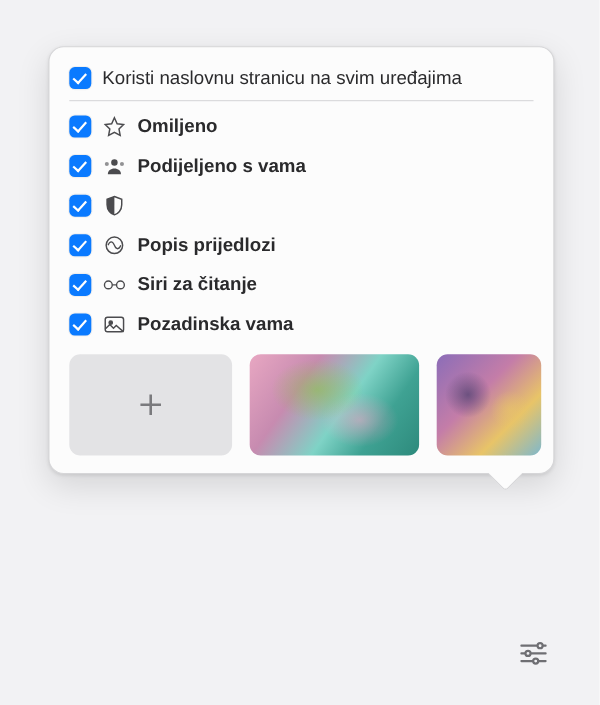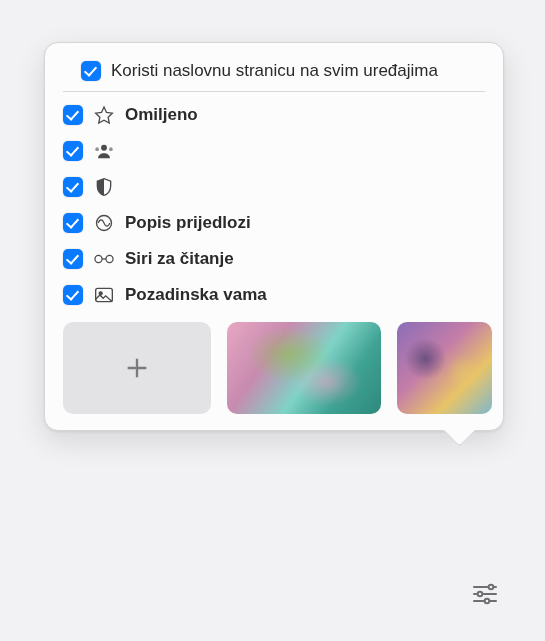--- a/index.html
+++ b/index.html
@@ -31,21 +31,21 @@
     background: #fcfcfc;
     border-right: 1px solid #d6d6d8;
     border-bottom: 1px solid #d6d6d8;
     transform: rotate(45deg);
     border-bottom-right-radius: 4px;
   }
   .header-row {
     display: flex;
     align-items: center;
     gap: 10px;
-    padding: 4px 18px 10px 36px;
+    padding: 4px 18px 10px 18px;
   }
   .divider {
     height: 1px;
     background: #d8d8da;
     margin: 0 18px 8px 18px;
   }
   .list {
     display: flex;
     flex-direction: column;
     gap: 6px;
@@ -178,20 +178,21 @@
     <div class="row">
       <div class="checkbox"></div>
       <div class="row-icon">
         <svg width="22" height="20" viewBox="0 0 24 20" fill="currentColor">
             <circle cx="12" cy="6.5" r="3.2"></circle>
             <path d="M5.5 18c0-3.3 2.9-5.5 6.5-5.5s6.5 2.2 6.5 5.5H5.5z"></path>
             <circle cx="4.5" cy="8" r="2" opacity="0.6"></circle>
             <circle cx="19.5" cy="8" r="2" opacity="0.6"></circle>
           </svg>
       </div>
+      <div class="row-label">Podijeljeno s vama</div>
     </div>
 
     <div class="row">
       <div class="checkbox"></div>
       <div class="row-icon">
         <svg width="18" height="20" viewBox="0 0 20 24">
             <path d="M10 2 L18 5 V11 C18 17 14 21 10 22 C6 21 2 17 2 11 V5 Z" fill="none" stroke="currentColor" stroke-width="1.6"></path>
             <path d="M10 2 L10 22 C6 21 2 17 2 11 V5 Z" fill="currentColor"></path>
           </svg>
       </div>

